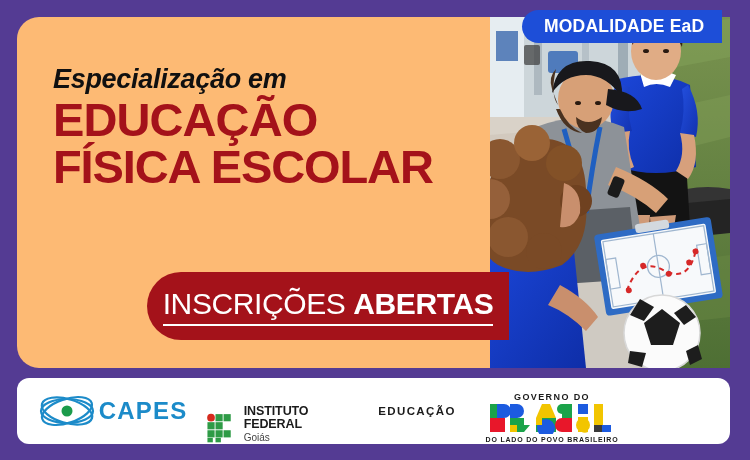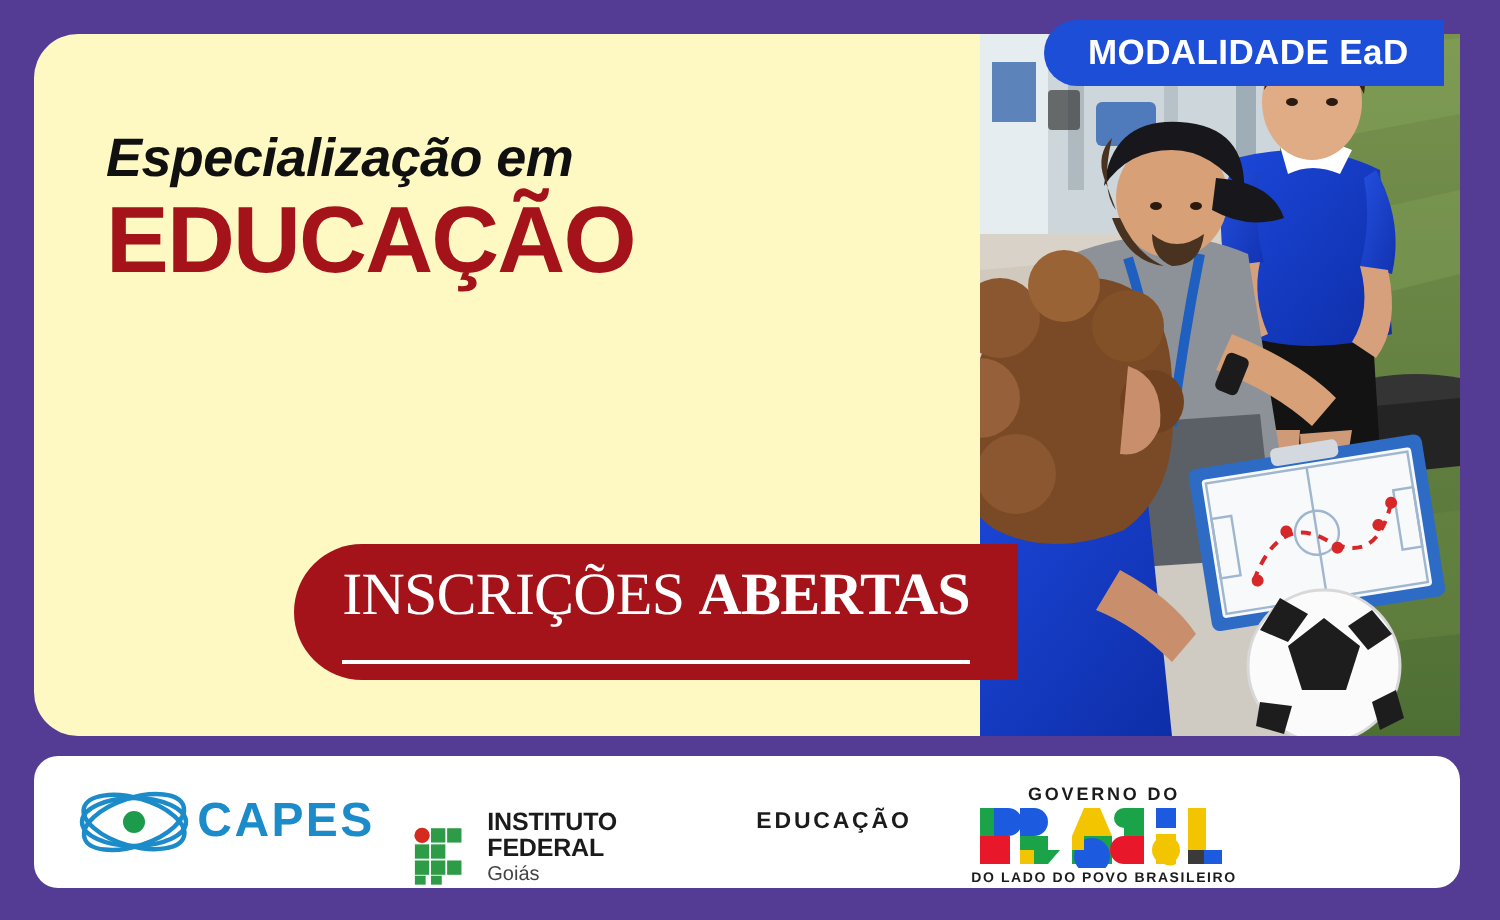--- a/index.html
+++ b/index.html
@@ -9,21 +9,21 @@
     background:#543B93;
     overflow:hidden;
     position:relative;
   }
 
   
   .main-card{
     position:absolute;
     left:17px; top:17px;
     width:713px; height:351px;
-    background:#fef9c3;
+    background:#fdba74;
     border-radius:22px 0 0 22px;
     overflow:hidden;
   }
 
   
   .badge{
     position:absolute;
     left:522px; top:10px;
     height:33px;
     padding:0 18px 0 22px;
@@ -73,26 +73,25 @@
     border-radius:34px 0 0 34px;
     display:flex;
     align-items:center;
     justify-content:center;
     z-index:5;
     cursor:pointer;
   }
   .cta-inner{
     display:inline-block;
     border-bottom:2.5px solid #ffffff;
-    padding-bottom:15px;
+    padding-bottom:3px;
     color:#ffffff;
     font-size:30px;
     letter-spacing:-.4px;
     white-space:nowrap;
-    font-family:Liberation Serif, serif;
   }
   .cta-inner b{ font-weight:bold; }
   .cta-inner span.light{ font-weight:normal; }
 
   
   .photo{
     position:absolute;
     right:0; top:0;
     width:240px; height:351px;
     overflow:hidden;
@@ -267,20 +266,21 @@
       <path d="M196 288 L206 300 L194 308 L184 296 Z" fill="#1d1d1d"></path>
       <path d="M140 334 L156 336 L152 350 L138 346 Z" fill="#1d1d1d"></path>
       <path d="M196 334 L208 328 L212 342 L200 348 Z" fill="#1d1d1d"></path>
     </svg>
   </div>
 
   <div class="copy">
     <div class="kicker">Especialização em</div>
     <div class="headline">
       <div class="l1">EDUCAÇÃO</div>
+      <div class="l2">FÍSICA ESCOLAR</div>
     </div>
   </div>
 
   <div class="cta">
     <div class="cta-inner">
       <span class="light">INSCRIÇÕES </span><b>ABERTAS</b>
     </div>
   </div>
 </div>
 

